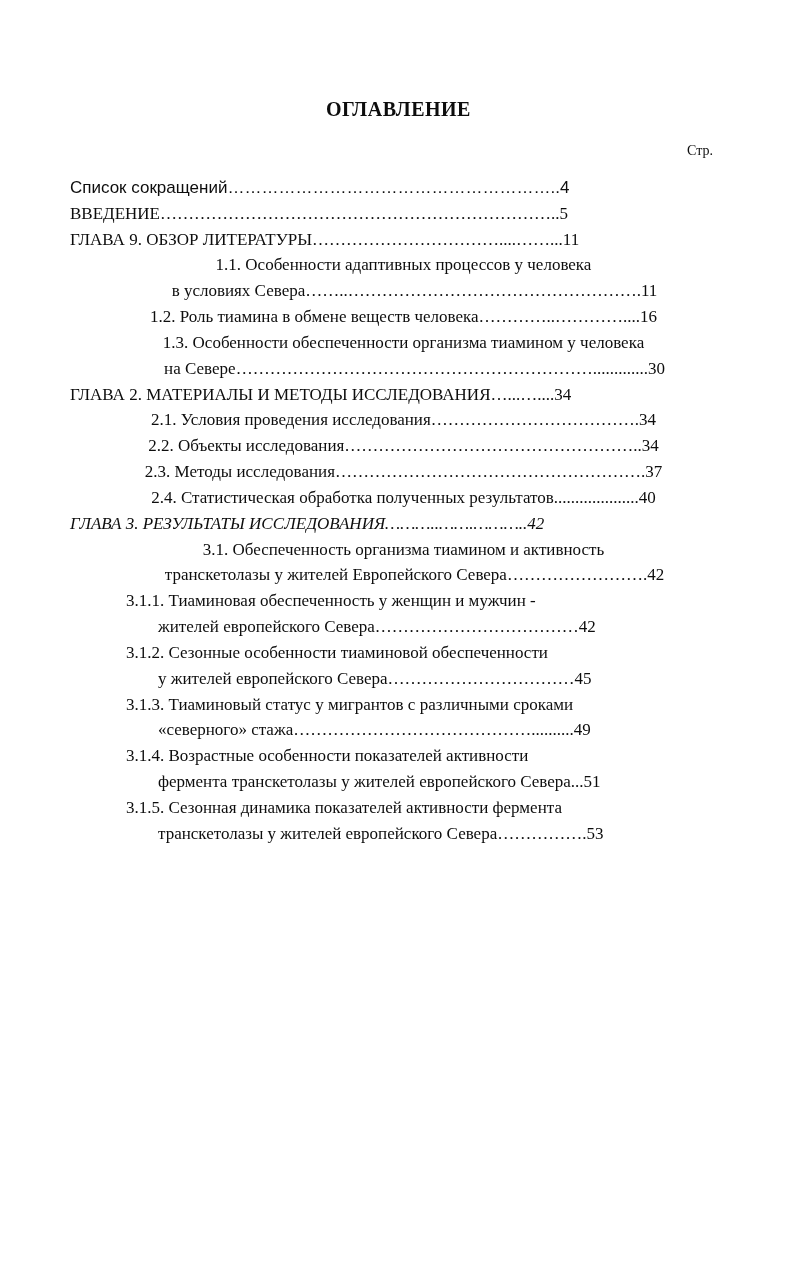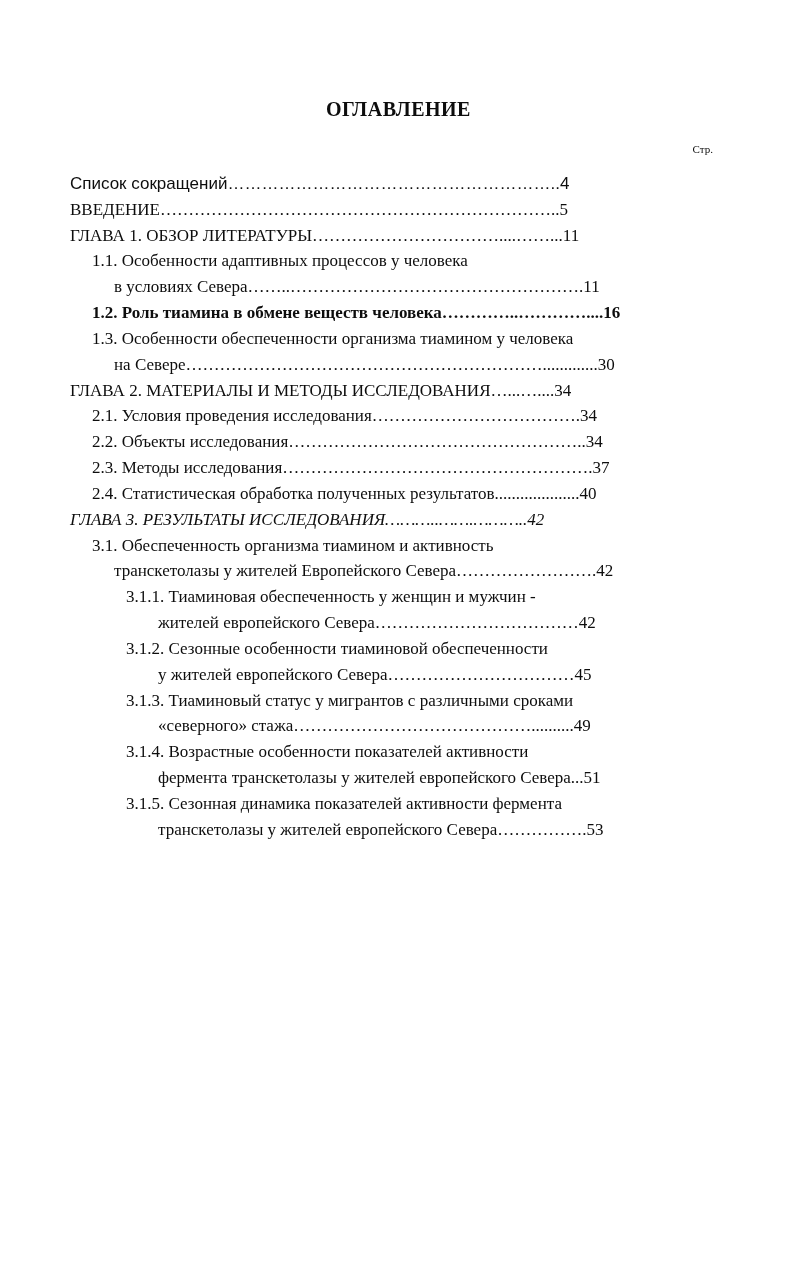--- a/index.html
+++ b/index.html
@@ -25,40 +25,40 @@
   }
   .title {
     text-align: center;
     font-weight: bold;
     font-size: 20px;
     letter-spacing: 0.5px;
     margin-top: 98px;
   }
   .page-col-label {
     text-align: right;
-    font-size: 11px;
+    font-size: 14px;
     margin-top: 22px;
     padding-right: 84px;
   }
   .toc {
     margin-top: 16px;
     padding-left: 70px;
     padding-right: 82px;
   }
   .entry {
     font-size: 17px;
     line-height: 1.52;
     white-space: nowrap;
   }
   .entry.sans {
     font-family: "Liberation Sans", sans-serif;
     font-size: 17px;
   }
   .entry.l0 { padding-left: 0px; }
-  .entry.l1 { padding-left: 22px; }
+  .entry.l1 { padding-left: 22px; text-align: center; }
   .entry.l2 { padding-left: 56px; }
   .entry .cont {
     display: block;
     white-space: nowrap;
   }
   .entry.l1 .cont { padding-left: 22px; }
   .entry.l2 .cont { padding-left: 32px; }
   .entry .txt { }
   .entry .dots { letter-spacing: 0px; }
   .entry .pg { }
@@ -70,28 +70,28 @@
   <div class="title">ОГЛАВЛЕНИЕ</div>
   <div class="page-col-label">Стр.</div>
   <div class="toc">
       <div class="entry l0 sans">
         <span class="cont" style="padding-left: 0px;"><span class="txt">Список сокращений</span><span class="dots">…………………………………………………..</span><span class="pg">4</span></span>
       </div>
       <div class="entry l0">
         <span class="cont" style="padding-left: 0px;"><span class="txt">ВВЕДЕНИЕ</span><span class="dots">……………………………………………………………..</span><span class="pg">5</span></span>
       </div>
       <div class="entry l0">
-        <span class="cont" style="padding-left: 0px;"><span class="txt">ГЛАВА 1. ОБЗОР ЛИТЕРАТУРЫ</span><span class="dots">……………………………....……...</span><span class="pg">11</span></span>
+        <span class="cont" style="padding-left: 0px;"><span class="txt">ГЛАВА 9. ОБЗОР ЛИТЕРАТУРЫ</span><span class="dots">……………………………....……...</span><span class="pg">11</span></span>
       </div>
       <div class="entry l1">
         <span class="cont" style="padding-left: 0px;"><span class="txt">1.1. Особенности адаптивных процессов у человека</span><span class="dots"></span><span class="pg"></span></span>
         <span class="cont"><span class="txt">в условиях Севера</span><span class="dots">……..…………………………………………….</span><span class="pg">11</span></span>
       </div>
       <div class="entry l1">
-        <span class="cont" style="padding-left: 0px; font-weight: bold;"><span class="txt">1.2. Роль тиамина в обмене веществ человека</span><span class="dots">…………..…………....</span><span class="pg">16</span></span>
+        <span class="cont" style="padding-left: 0px;"><span class="txt">1.2. Роль тиамина в обмене веществ человека</span><span class="dots">…………..…………....</span><span class="pg">16</span></span>
       </div>
       <div class="entry l1">
         <span class="cont" style="padding-left: 0px;"><span class="txt">1.3. Особенности обеспеченности организма тиамином у человека</span><span class="dots"></span><span class="pg"></span></span>
         <span class="cont"><span class="txt">на Севере</span><span class="dots">……………………………………………………….............</span><span class="pg">30</span></span>
       </div>
       <div class="entry l0">
         <span class="cont" style="padding-left: 0px;"><span class="txt">ГЛАВА 2. МАТЕРИАЛЫ И МЕТОДЫ ИССЛЕДОВАНИЯ</span><span class="dots">…...…....</span><span class="pg">34</span></span>
       </div>
       <div class="entry l1">
         <span class="cont" style="padding-left: 0px;"><span class="txt">2.1. Условия проведения исследования</span><span class="dots">……………………………….</span><span class="pg">34</span></span>

